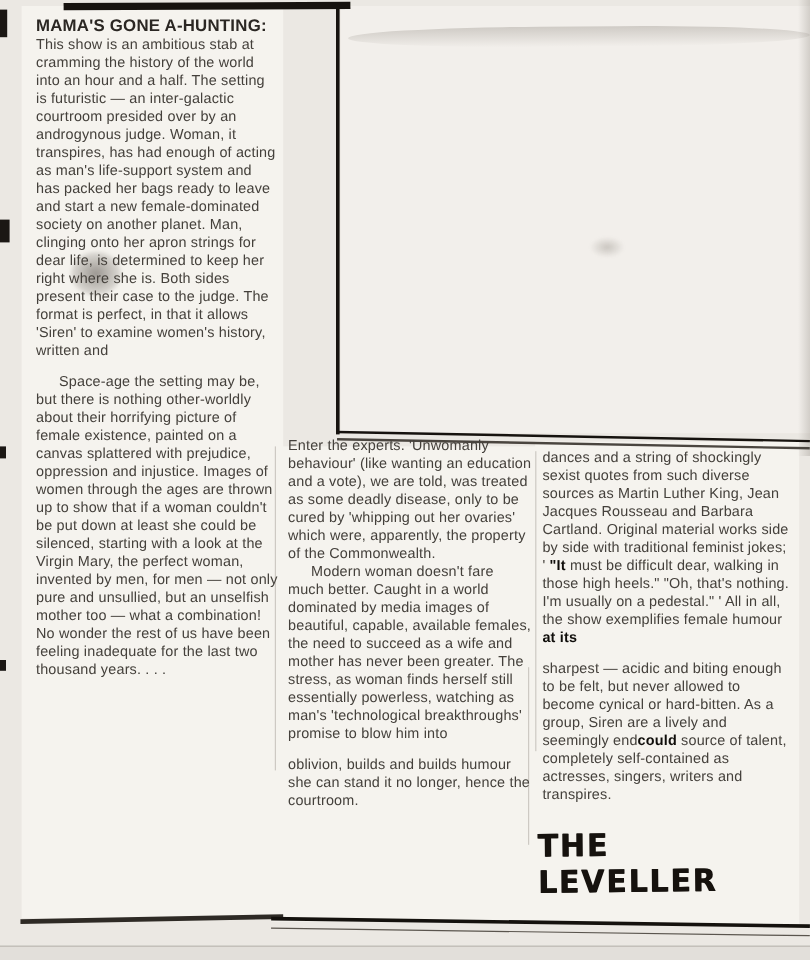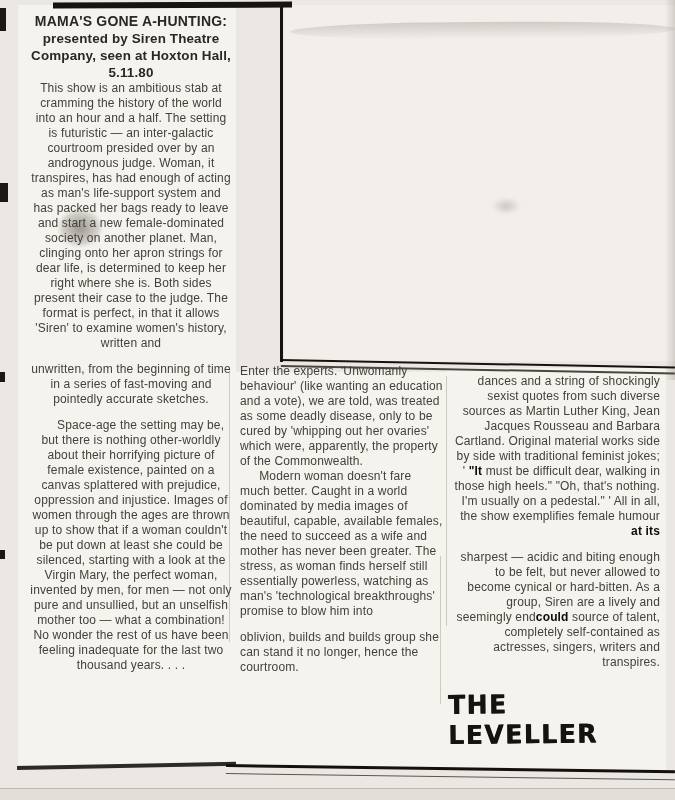--- a/index.html
+++ b/index.html
@@ -53,35 +53,33 @@
   <div class="mark" style="left:0;top:372px;width:5px;height:10px;"></div>
   <div class="mark" style="left:0;top:550px;width:5px;height:9px;"></div>
 
   <div class="smudge big" style="left:50px;top:202px;width:60px;height:52px;"></div>
   <div class="smudge faint" style="left:486px;top:194px;width:40px;height:24px;"></div>
 
   <div class="faint-vline" style="left:229px;top:372px;height:270px;"></div>
   <div class="faint-vline" style="left:446px;top:376px;height:250px;"></div>
   <div class="faint-vline" style="left:440px;top:556px;height:148px;"></div>
 
-  <div class="col-text" style="left:30px;top:12px;width:202px;text-align:center;">
+  <div class="col-text" style="left:30px;top:12px;width:202px;">
     <div class="headline">MAMA'S GONE A-HUNTING:</div>
-    <p class="subhead">presented by Siren Theatre Company, seen at Hoxton Hall, 5.11.80</p>
     <p>This show is an ambitious stab at cramming the history of the world into an hour and a half. The setting is futuristic — an inter-galactic courtroom presided over by an androgynous judge. Woman, it transpires, has had enough of acting as man's life-support system and has packed her bags ready to leave and start a new female-dominated society on another planet. Man, clinging onto her apron strings for dear life, is determined to keep her right where she is. Both sides present their case to the judge. The format is perfect, in that it allows 'Siren' to examine women's history, written and</p>
-    <p class="gap">unwritten, from the beginning of time in a series of fast-moving and pointedly accurate sketches.</p>
     <p class="gap indent">Space-age the setting may be, but there is nothing other-worldly about their horrifying picture of female existence, painted on a canvas splattered with prejudice, oppression and injustice. Images of women through the ages are thrown up to show that if a woman couldn't be put down at least she could be silenced, starting with a look at the Virgin Mary, the perfect woman, invented by men, for men — not only pure and unsullied, but an unselfish mother too — what a combination! No wonder the rest of us have been feeling inadequate for the last two thousand years. . . .</p>
   </div>
 
   <div class="col-text" style="left:240px;top:364px;width:204px;">
     <p>Enter the experts. 'Unwomanly behaviour' (like wanting an education and a vote), we are told, was treated as some deadly disease, only to be cured by 'whipping out her ovaries' which were, apparently, the property of the Commonwealth.</p>
     <p class="indent">Modern woman doesn't fare much better. Caught in a world dominated by media images of beautiful, capable, available females, the need to succeed as a wife and mother has never been greater. The stress, as woman finds herself still essentially powerless, watching as man's 'technological breakthroughs' promise to blow him into</p>
-    <p class="gap">oblivion, builds and builds group she can stand it no longer, hence the courtroom.</p>
+    <p class="gap">oblivion, builds and builds humour she can stand it no longer, hence the courtroom.</p>
   </div>
 
-  <div class="col-text" style="left:452px;top:374px;width:208px;text-align:right;">
+  <div class="col-text" style="left:452px;top:374px;width:208px;">
     <p><span>dances and a string of shockingly sexist quotes from such diverse sources as Martin Luther King, Jean Jacques Rousseau and Barbara Cartland. Original material works side by side with traditional feminist jokes; ' </span><span class="rt">"It</span><span> must be difficult dear, walking in those high heels." "Oh, that's nothing. I'm usually on a pedestal." ' All in all, the show exemplifies female humour </span><span class="rt">at its</span></p>
     <p class="gap"><span>sharpest — acidic and biting enough to be felt, but never allowed to become cynical or hard-bitten.    As a group, Siren are a lively and seemingly </span><span>end</span><span class="rt">could</span><span> source of talent, completely self-contained as actresses, singers, writers and transpires.</span></p>
   </div>
 
   <div class="signature" style="left:448px;top:690px;">THE LEVELLER</div>
 
   <div class="edge-line" style="left:17px;top:766px;width:219px;height:4px;transform:rotate(-1.1deg);transform-origin:left top;"></div>
   <div style="position:absolute;left:226px;top:764px;width:449px;height:6px;border-top:3px solid #14110d;border-bottom:1px solid #5a554e;transform:rotate(.8deg);transform-origin:left top;"></div>
   <div class="bottom-strip"></div>
 

